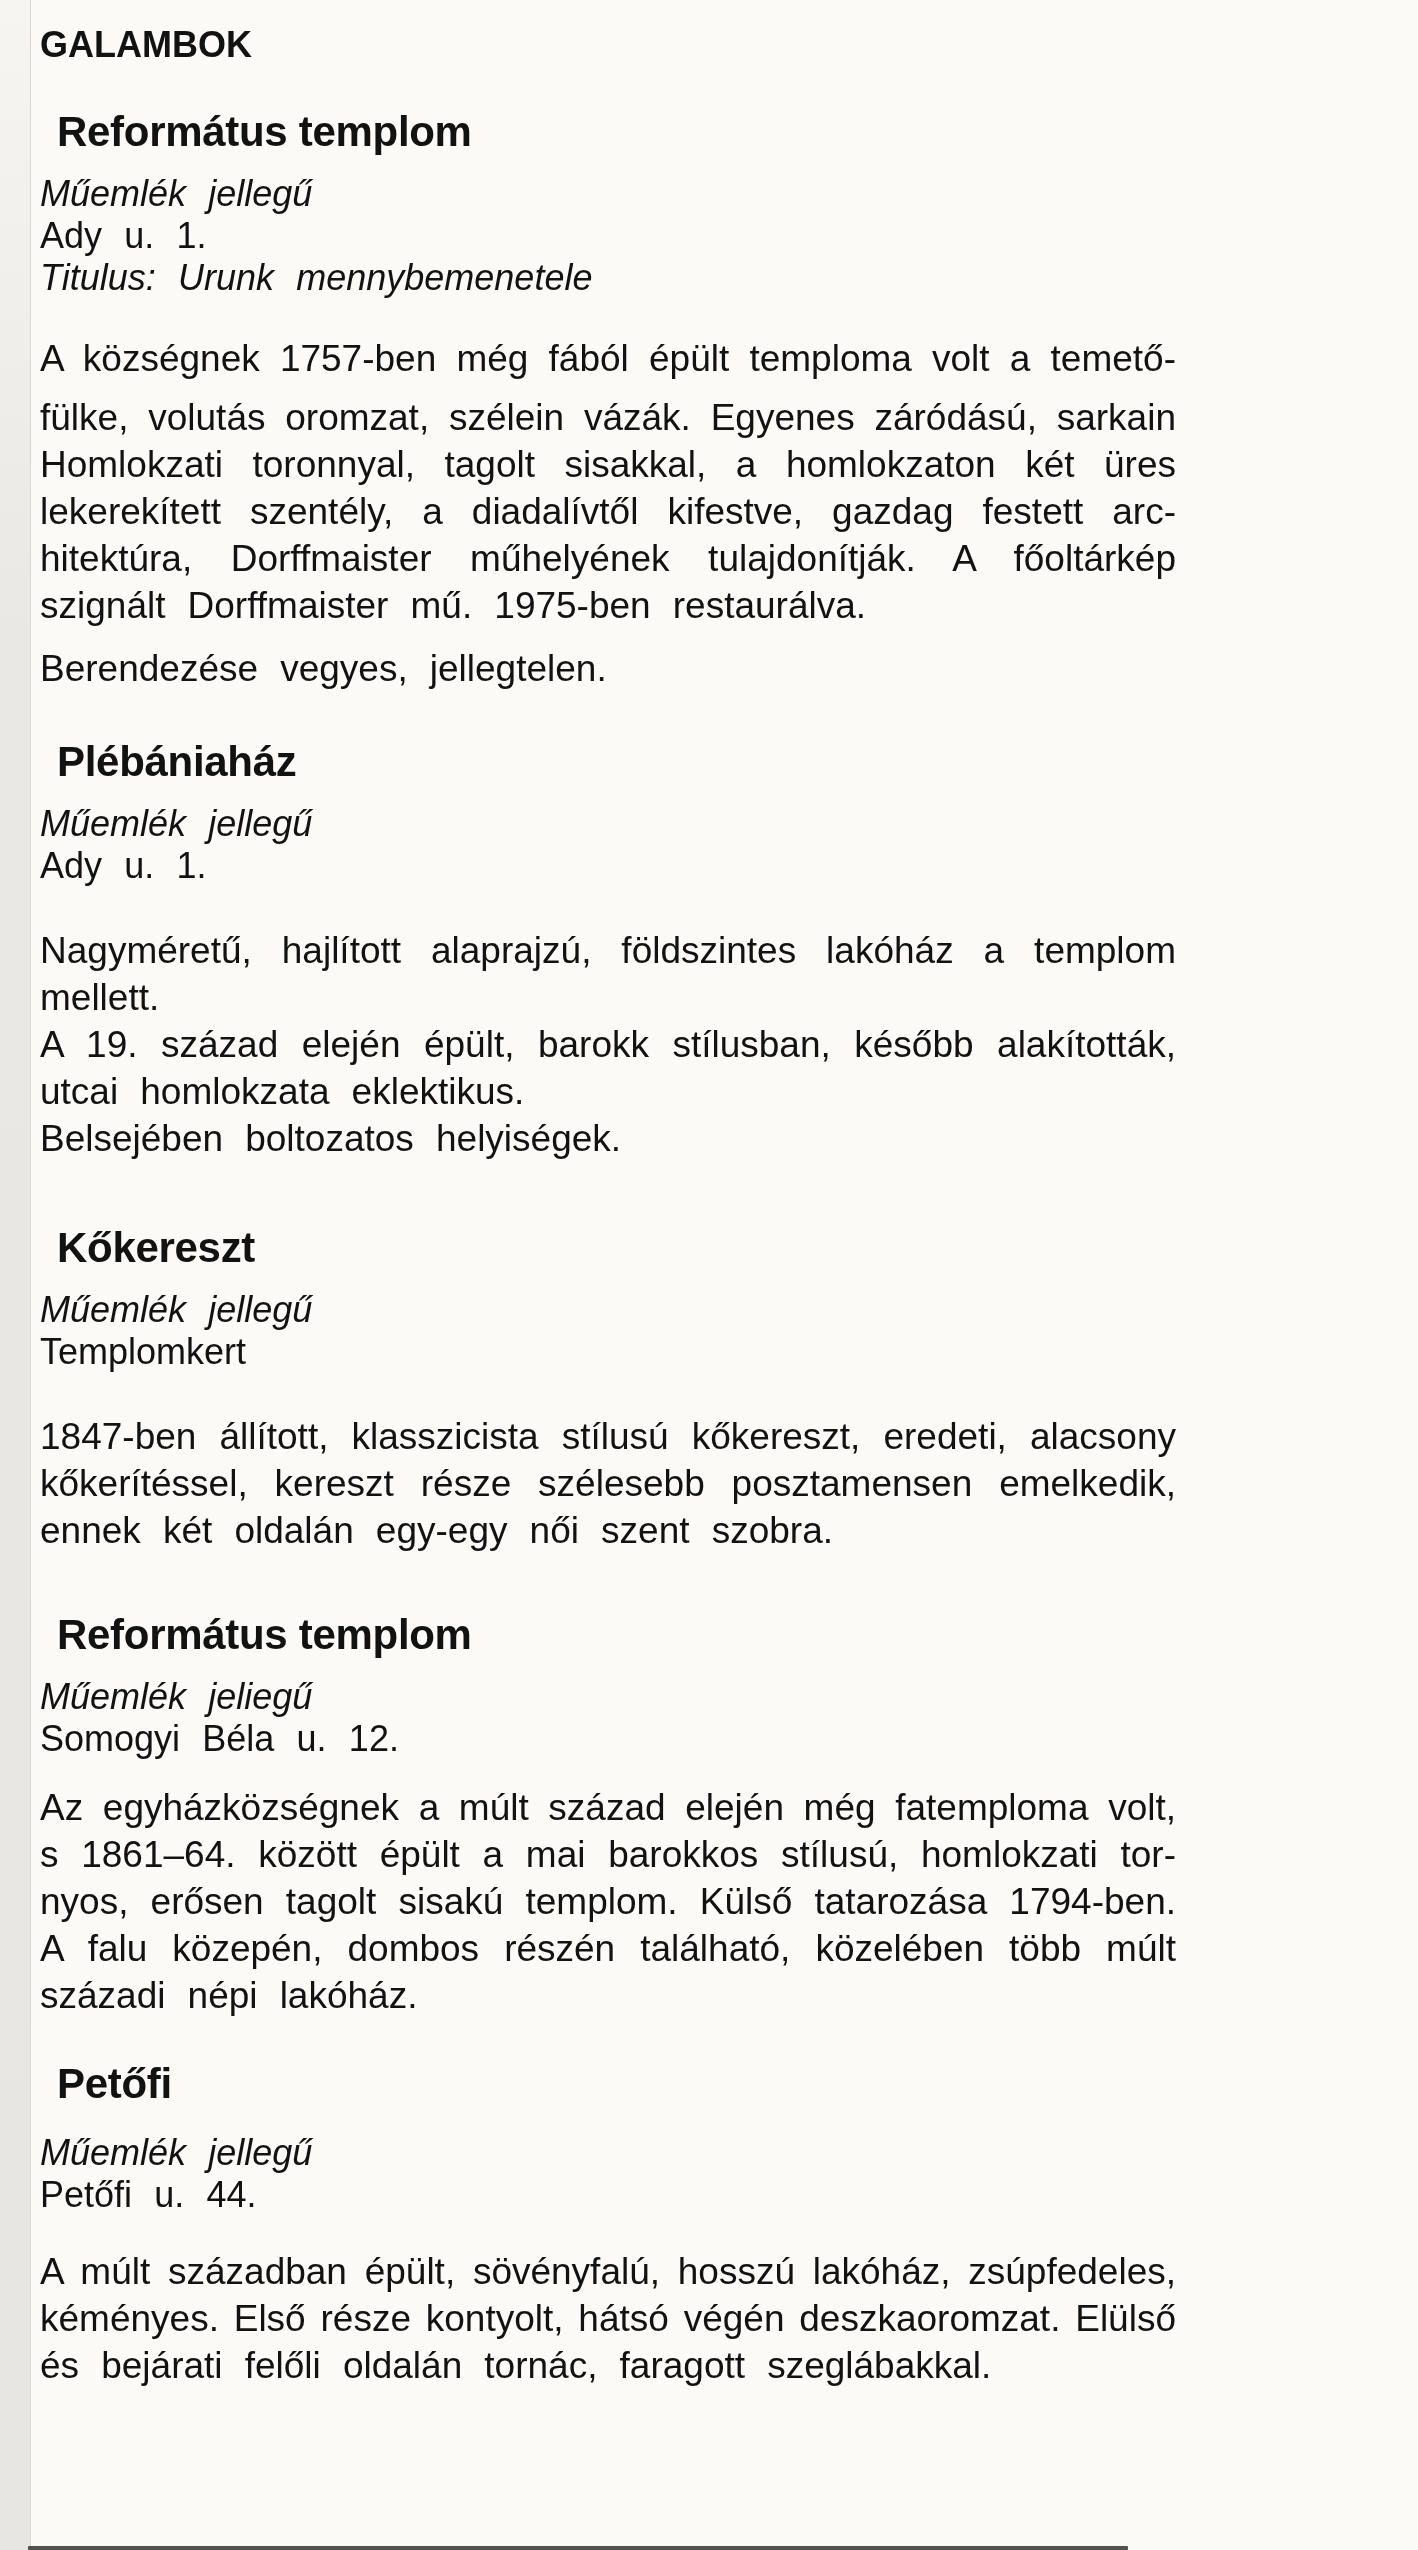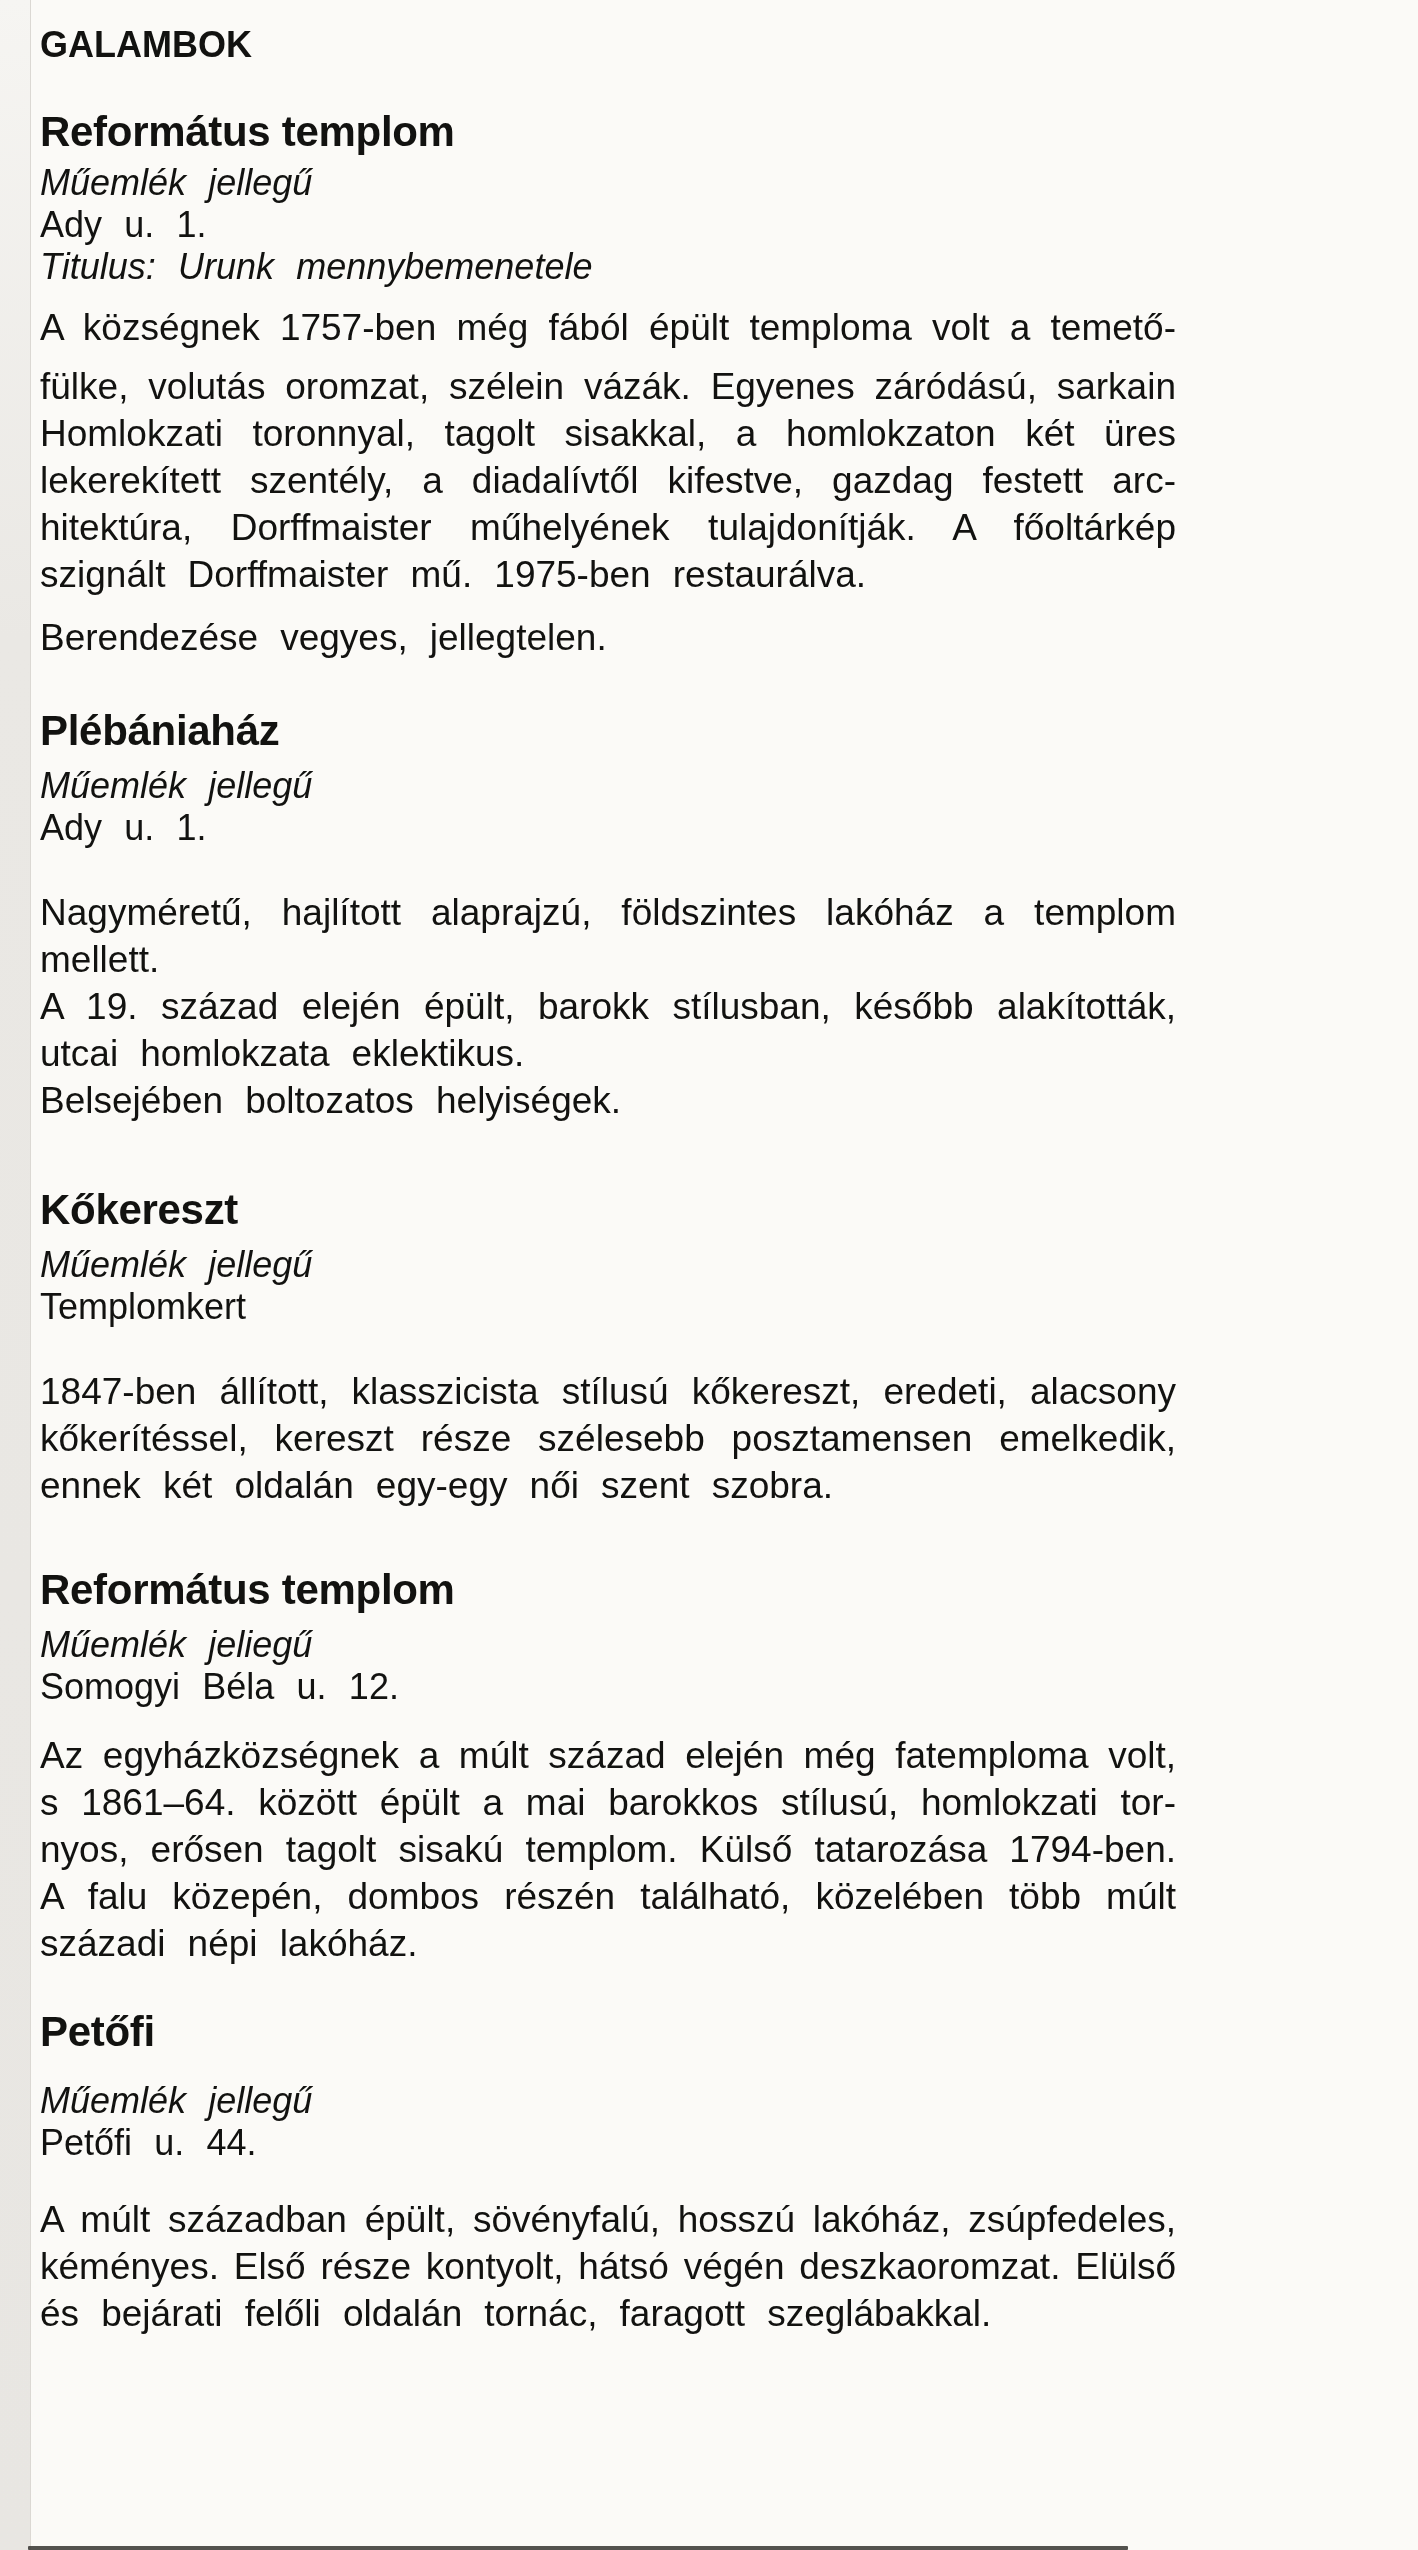--- a/index.html
+++ b/index.html
@@ -20,32 +20,32 @@
   .scan-line{
     position:absolute;left:28px;bottom:0;width:1100px;height:4px;
     background:#3b3a37;opacity:.88;border-radius:1px;
   }
   .content{position:absolute;left:40px;top:0;width:1136px;}
   .title{
     margin:16px 0 0 0;
     font-size:36px;line-height:58px;font-weight:700;letter-spacing:0;
   }
   .sec-heading{
-    margin:0;font-size:42px;line-height:48px;font-weight:700;letter-spacing:-0.3px;
+    margin:17px;font-size:42px;line-height:48px;font-weight:700;letter-spacing:-0.3px;
   }
   .meta{font-size:36px;line-height:42px;word-spacing:0.34em;}
   .italic{font-style:italic;}
   .para{margin:0;}
   .bl{font-size:37px;line-height:47px;word-spacing:0.32em;}
   .bl.jl{text-align:justify;text-align-last:justify;word-spacing:normal;}
   
   .h1-block{margin-top:16px;}
   .s1-h{margin-top:34px;}
   .s1-m1{margin-top:6px;}
-  .s1-p1{margin-top:16px;}
+  .s1-p1{margin-top:36px;}
   .s1-p2{margin-top:12px;}
   .s1-p3{margin-top:16px;}
   .s1-p4{margin-top:8px;}
   .s2-h{margin-top:46px;}
   .s2-m1{margin-top:10px;}
   .s2-p1{margin-top:40px;}
   .s3-h{margin-top:62px;}
   .s3-m1{margin-top:10px;}
   .s3-p1{margin-top:40px;}
   .s4-h{margin-top:57px;}

